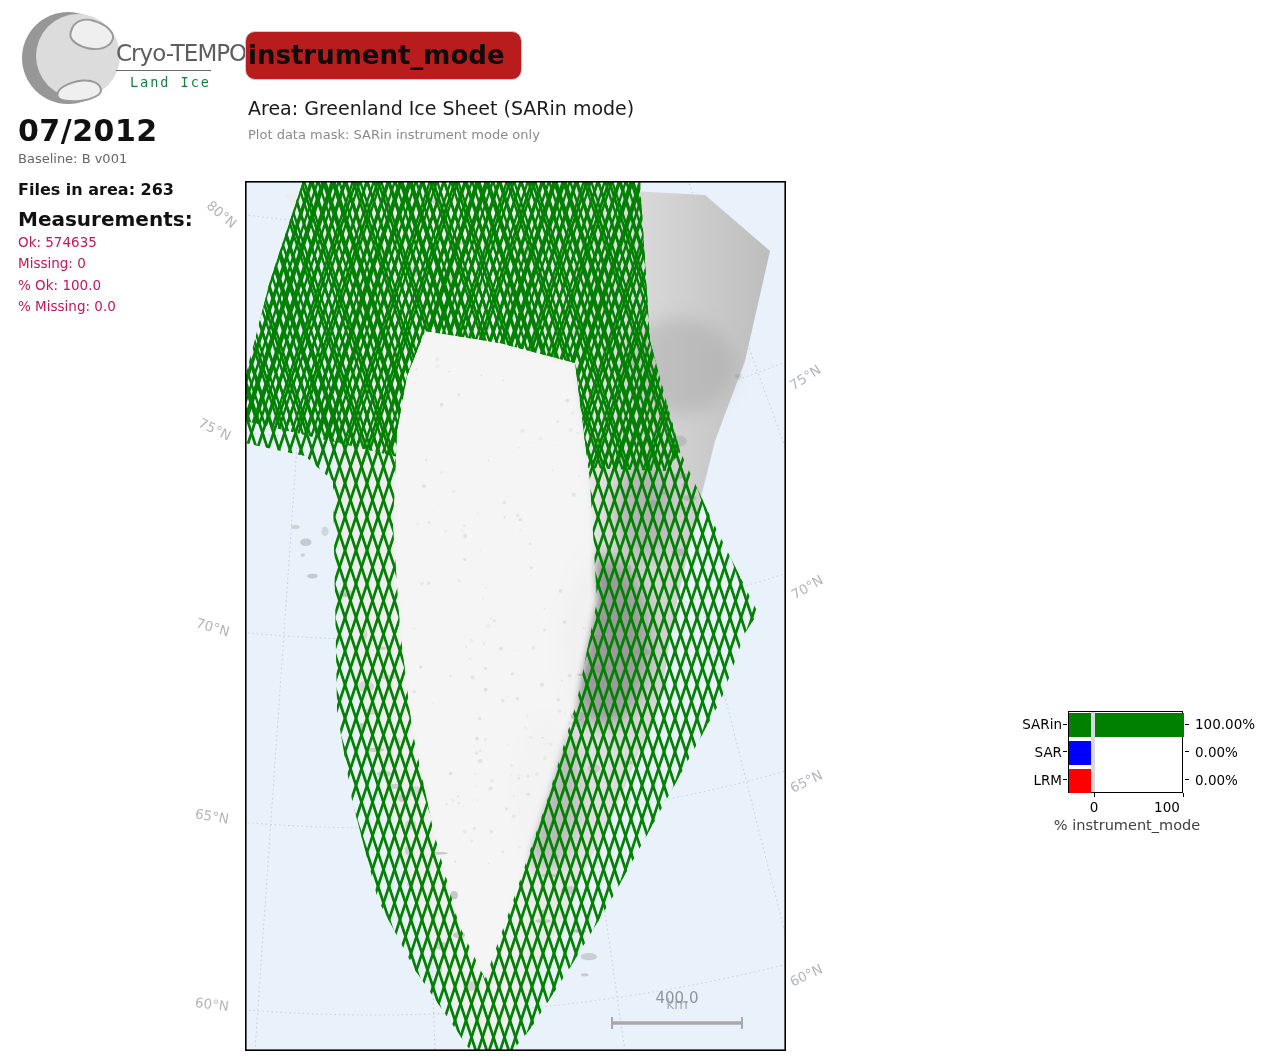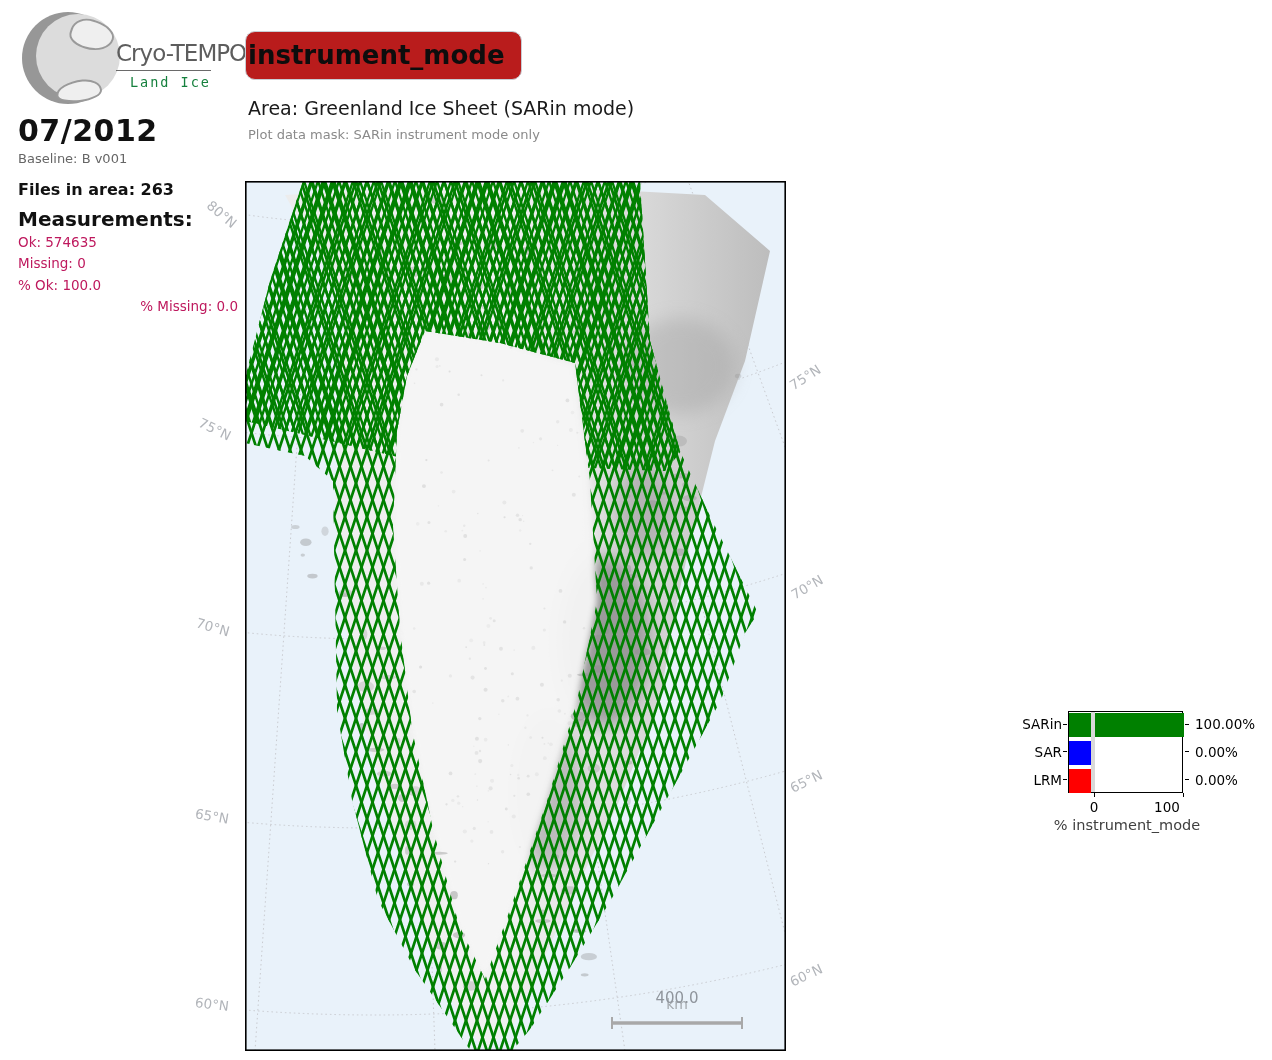--- a/index.html
+++ b/index.html
@@ -72,21 +72,21 @@
   <div class="logo-sub">Land Ice</div>
 </div>
 
 <div class="abs period">07/2012</div>
 <div class="abs baseline">Baseline: B v001</div>
 <div class="abs files">Files in area: 263</div>
 <div class="abs measurements">Measurements:</div>
 <div class="abs stat" style="top:234px;">Ok: 574635</div>
 <div class="abs stat" style="top:255px;">Missing: 0</div>
 <div class="abs stat" style="top:277px;">% Ok: 100.0</div>
-<div class="abs stat" style="top:298px;text-align:right;">% Missing: 0.0</div>
+<div class="abs stat" style="top:298px;">% Missing: 0.0</div>
 
 <div class="abs titlebox">instrument_mode</div>
 <div class="abs area">Area: Greenland Ice Sheet (SARin mode)</div>
 <div class="abs mask">Plot data mask: SARin instrument mode only</div>
 
 <div class="abs map">
   <svg id="map-svg" width="541" height="870" viewBox="0 0 541 870">
     <defs>
       <linearGradient id="iceGrad" x1="0" y1="0" x2="1" y2="0">
         <stop offset="0" stop-color="#ececec"></stop>

